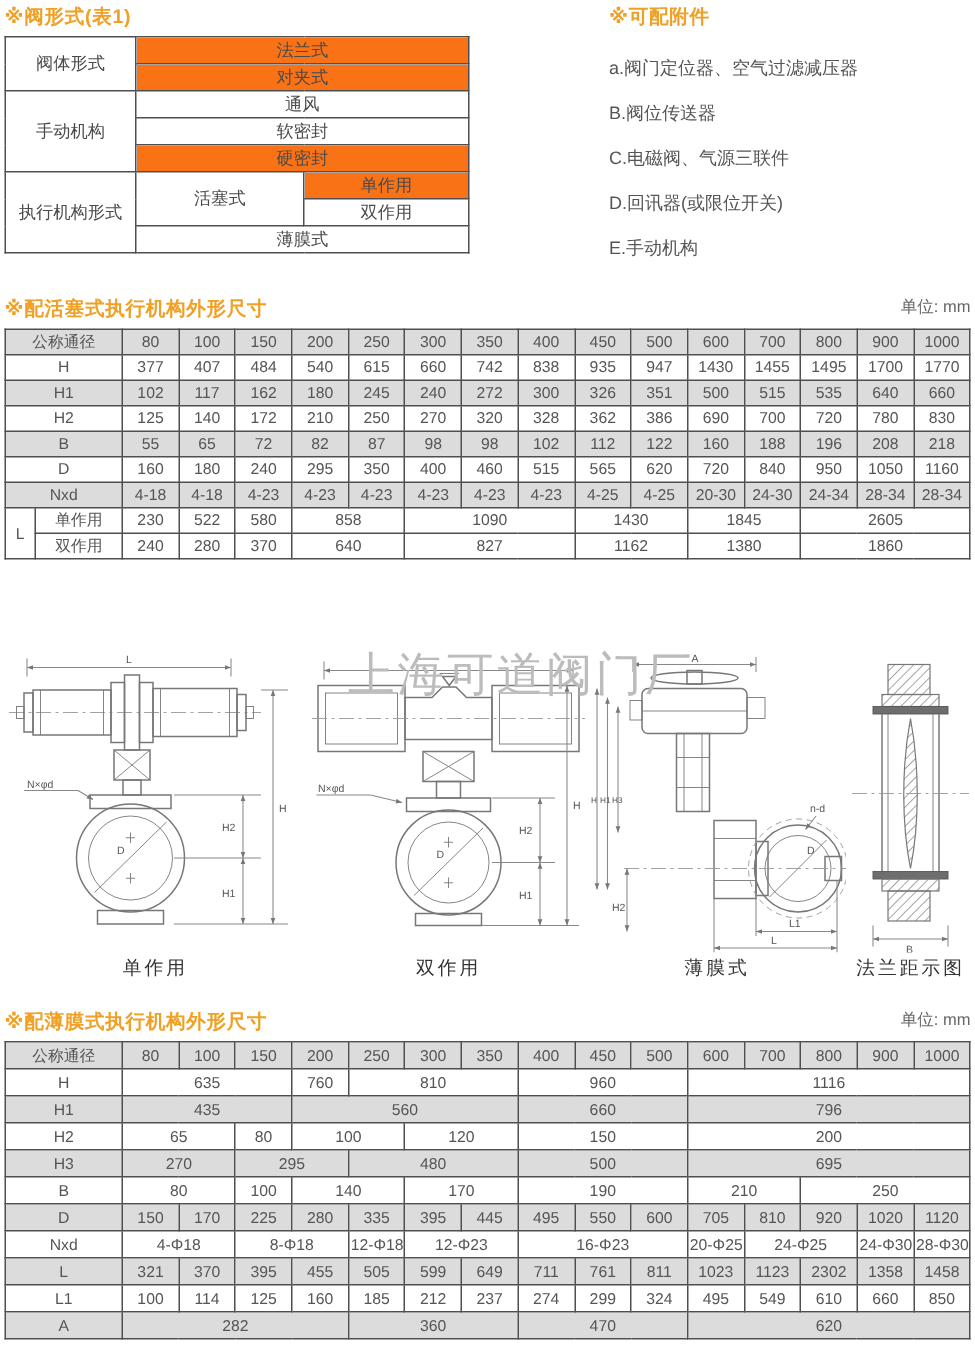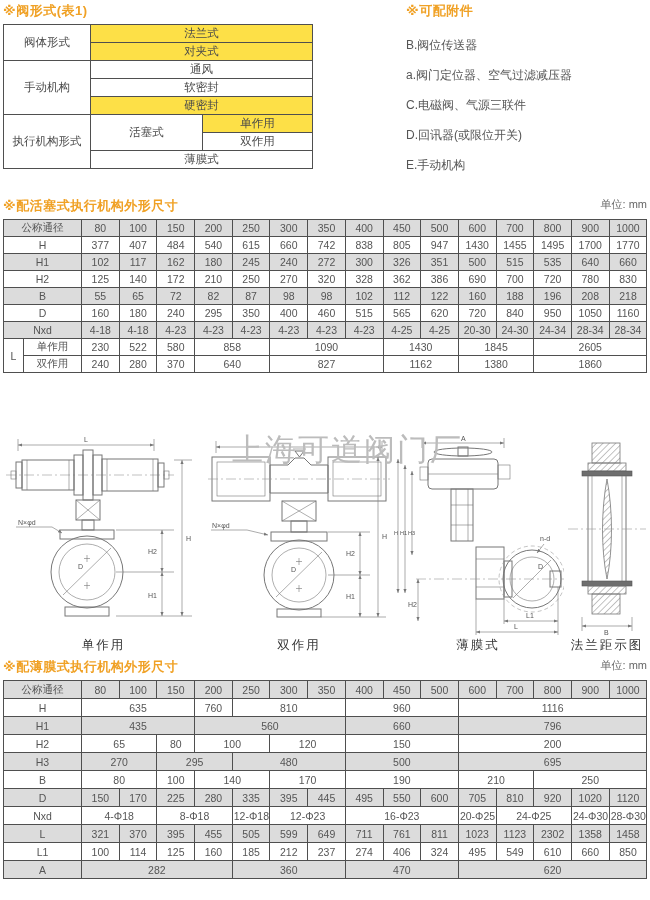--- a/index.html
+++ b/index.html
@@ -7,21 +7,21 @@
   body{background:#fff;font-family:"Liberation Sans","DejaVu Sans",sans-serif;color:#4a4a4a;position:relative;overflow:hidden}
   .sec-title{color:#f0a125;font-weight:bold;font-size:13px;letter-spacing:.5px;white-space:nowrap}
   .units{font-size:11px;color:#666}
   .title-row{display:flex;justify-content:space-between;}
   table{border-collapse:collapse;table-layout:fixed;border:1px solid #4f4f4f}
   td{border:1px solid #4f4f4f;text-align:center;vertical-align:middle;font-size:10.5px;color:#555;padding:0 1px;overflow:hidden;white-space:nowrap}
   #t1 td{font-size:11.5px;height:18px;color:#4a4a4a}
   #t2 td{height:17px}
   #t3 td{height:18px}
   tr.g td{background:#dcdcdc}
-  td.g{background:#fde047}
+  td.g{background:#f97316}
   .acc-item{font-size:12px;color:#555;height:30px;line-height:30px;white-space:nowrap}
   .drawings{position:absolute;left:0;top:417px;width:650px;height:240px}
   .watermark{position:absolute;left:232px;top:12px;font-size:31px;font-weight:normal;color:#bcbcbc;letter-spacing:2px;white-space:nowrap;z-index:2}
   .fig{position:absolute;text-align:center}
   .fig .cap{font-size:12.5px;color:#333;letter-spacing:2px;margin-top:2px}
   svg{display:block}
   .ln{fill:none;stroke:#777;stroke-width:1}
   .tn{fill:none;stroke:#777;stroke-width:.6}
   .dim{fill:none;stroke:#888;stroke-width:.7}
   .cl{fill:none;stroke:#999;stroke-width:.6;stroke-dasharray:10 3 2 3}
@@ -70,22 +70,22 @@
         <tr>
           <td colspan="2">薄膜式</td>
         </tr>
       </tbody>
   </table>
 </div>
 
 <div style="position:absolute;left:406px;top:2px;width:242px">
   <div class="sec-title">※可配附件</div>
   <div id="accList" style="margin-top:10px">
+      <div class="acc-item">a.阀门定位器、空气过滤减压器</div>
       <div class="acc-item">B.阀位传送器</div>
-      <div class="acc-item">a.阀门定位器、空气过滤减压器</div>
       <div class="acc-item">C.电磁阀、气源三联件</div>
       <div class="acc-item">D.回讯器(或限位开关)</div>
       <div class="acc-item">E.手动机构</div>
     </div>
 </div>
 
 <div style="position:absolute;left:3px;top:197px;width:644px">
   <div class="title-row">
     <span class="sec-title">※配活塞式执行机构外形尺寸</span>
     <span class="units">单位: mm</span>
@@ -118,21 +118,21 @@
         <tr>
           <td colspan="2">H</td>
           <td>377</td>
           <td>407</td>
           <td>484</td>
           <td>540</td>
           <td>615</td>
           <td>660</td>
           <td>742</td>
           <td>838</td>
-          <td>805</td>
+          <td>935</td>
           <td>947</td>
           <td>1430</td>
           <td>1455</td>
           <td>1495</td>
           <td>1700</td>
           <td>1770</td>
         </tr>
         <tr class="g">
           <td colspan="2">H1</td>
           <td>102</td>
@@ -420,21 +420,21 @@
       <line class="cl" x1="2" y1="94" x2="80" y2="94"></line>
       <line class="dim" x1="16" y1="182" x2="16" y2="196"></line>
       <line class="dim" x1="66" y1="182" x2="66" y2="196"></line>
       <line class="dim" x1="16" y1="191" x2="66" y2="191" marker-start="url(#ar)" marker-end="url(#ar)"></line>
       <text class="dm" x="38" y="200">B</text>
     </svg>
     <div class="cap">法兰距示图</div>
   </div>
 </div>
 
-<div style="position:absolute;left:3px;top:658px;width:644px">
+<div style="position:absolute;left:3px;top:672px;width:644px">
   <div class="title-row">
     <span class="sec-title">※配薄膜式执行机构外形尺寸</span>
     <span class="units">单位: mm</span>
   </div>
   <table id="t3" style="width:644px;margin-top:4px">
     <colgroup>
         <col style="width:78px">
         <col span="15" style="width:37.7px">
       </colgroup>
     <tbody>
@@ -549,21 +549,21 @@
         <tr>
           <td>L1</td>
           <td>100</td>
           <td>114</td>
           <td>125</td>
           <td>160</td>
           <td>185</td>
           <td>212</td>
           <td>237</td>
           <td>274</td>
-          <td>406</td>
+          <td>299</td>
           <td>324</td>
           <td>495</td>
           <td>549</td>
           <td>610</td>
           <td>660</td>
           <td>850</td>
         </tr>
         <tr class="g">
           <td>A</td>
           <td colspan="4">282</td>

